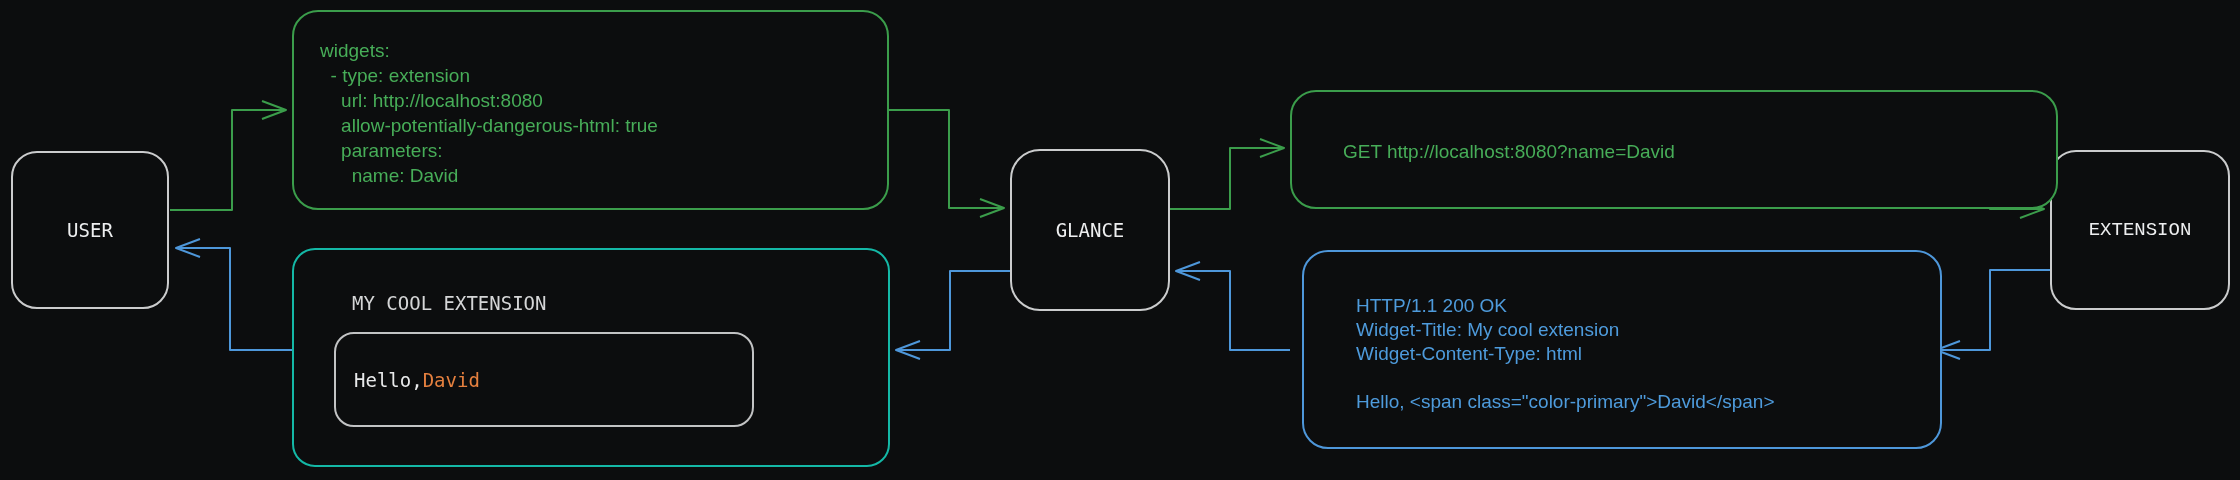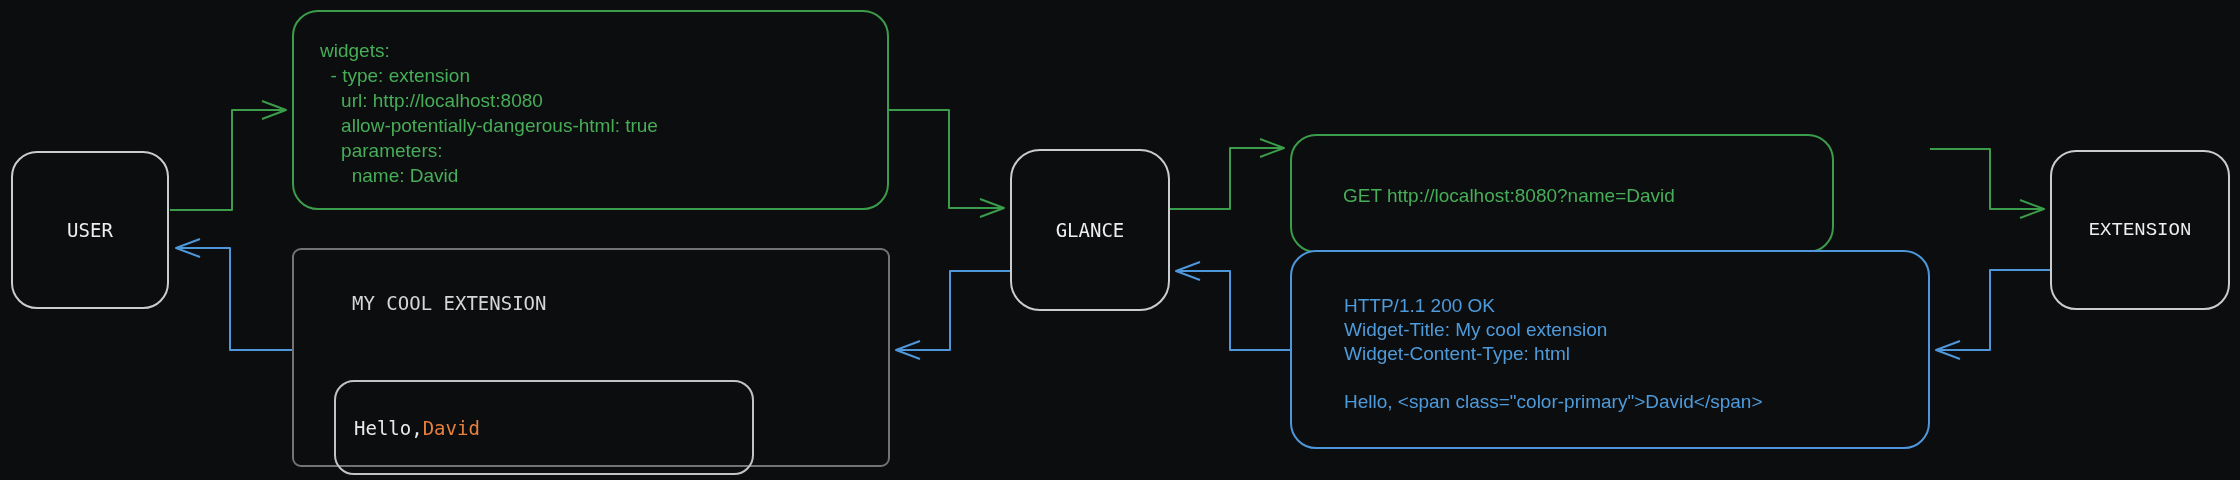--- a/index.html
+++ b/index.html
@@ -15,38 +15,38 @@
   .wire-green{stroke:#3b9d4b;}
   .wire-blue{stroke:#4e97da;}
   .box{position:absolute;box-sizing:border-box;background:#0c0d0e;}
   .node{
     border:2px solid #cbcccd;border-radius:26px;
     display:flex;align-items:center;justify-content:center;
     color:#edeeef;font-size:19px;
   }
   .codebox{border:2px solid;border-radius:26px;}
   .codebox.green{border-color:#3b9d4b;}
-  .codebox.blue{border-color:#4e97da;}
+  .codebox.blue{border-color:#4e97da;margin-left:12px;}
   .codebox pre{
     position:absolute;margin:0;
     font-family:Liberation Sans, sans-serif;font-size:19px;
     white-space:pre;
   }
   .code-green{color:#47ad58;line-height:25px;}
   .code-blue{color:#4e9bdc;line-height:24px;}
-  .widgetbox{border:2px solid #737373;border-radius:9px;}
+  .widgetbox{border:2px solid #14b8a6;border-radius:23px;}
   .widget-title{
     position:absolute;left:58px;top:41px;
     color:#d5d6d7;font-size:19px;line-height:25px;
   }
   .hello-box{
     position:absolute;left:40px;top:82px;width:420px;height:95px;
     box-sizing:border-box;border:2px solid #c2c3c4;border-radius:20px;
     display:flex;align-items:center;padding-left:18px;
-    font-size:19px;color:#e9eaeb;margin-top:48px;
+    font-size:19px;color:#e9eaeb;
   }
   .hello-name{color:#e5803f;}
 </style>
 </head>
 <body>
 
 <div class="canvas">
 
   <svg class="wires" viewBox="0 0 2240 480" xmlns="http://www.w3.org/2000/svg">
     <defs>
@@ -81,21 +81,21 @@
 
   <div class="box codebox green" style="left:292px;top:10px;width:597px;height:200px;">
     <pre class="code-green" style="left:26px;top:26px;">widgets:
   - type: extension
     url: http://localhost:8080
     allow-potentially-dangerous-html: true
     parameters:
       name: David</pre>
   </div>
 
-  <div class="box codebox green" style="left:1290px;top:90px;width:544px;height:119px;margin-top:44px;">
+  <div class="box codebox green" style="left:1290px;top:90px;width:768px;height:119px;">
     <pre class="code-green" style="left:51px;top:47px;">GET http://localhost:8080?name=David</pre>
   </div>
 
   <div class="box codebox blue" style="left:1290px;top:250px;width:640px;height:199px;">
     <pre class="code-blue" style="left:52px;top:42px;">HTTP/1.1 200 OK
 Widget-Title: My cool extension
 Widget-Content-Type: html
 
 Hello, &lt;span class="color-primary"&gt;David&lt;/span&gt;</pre>
   </div>

